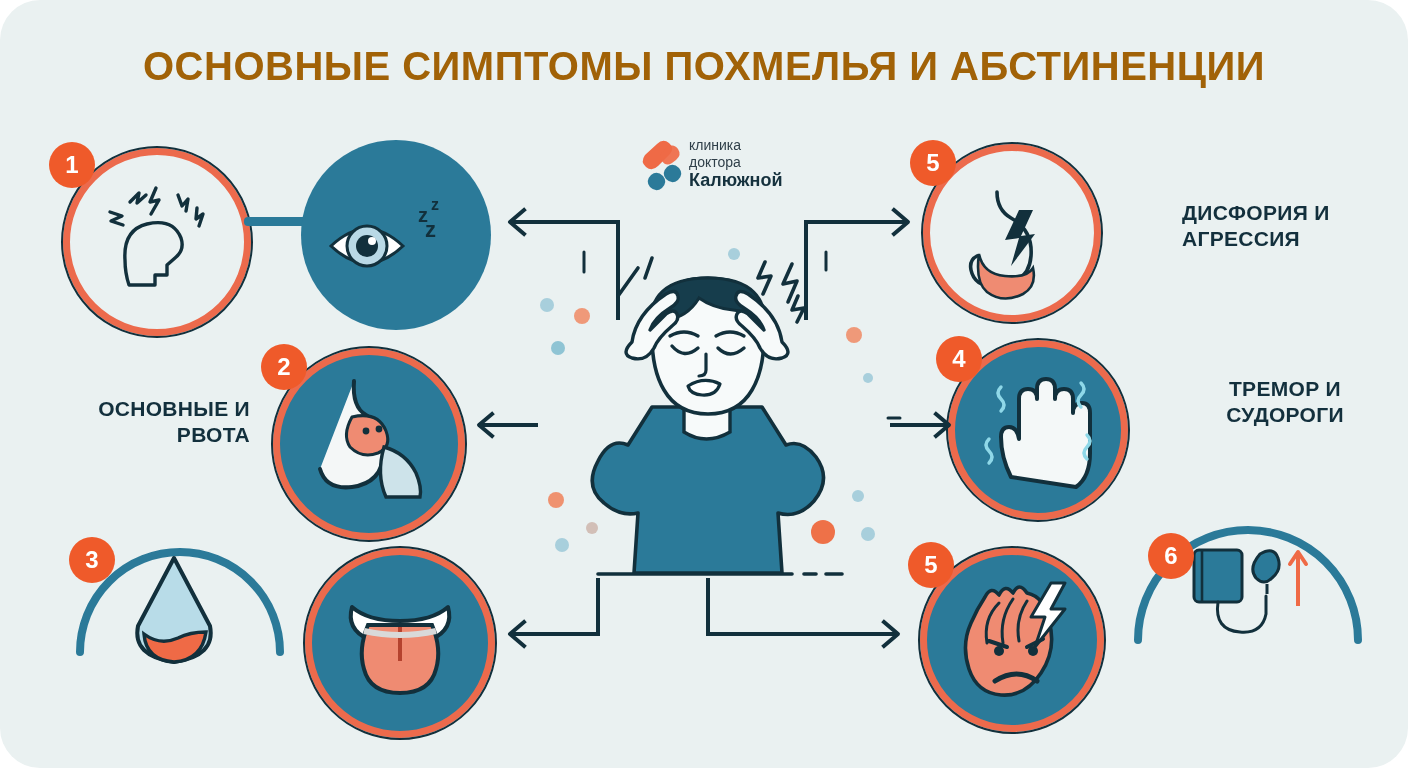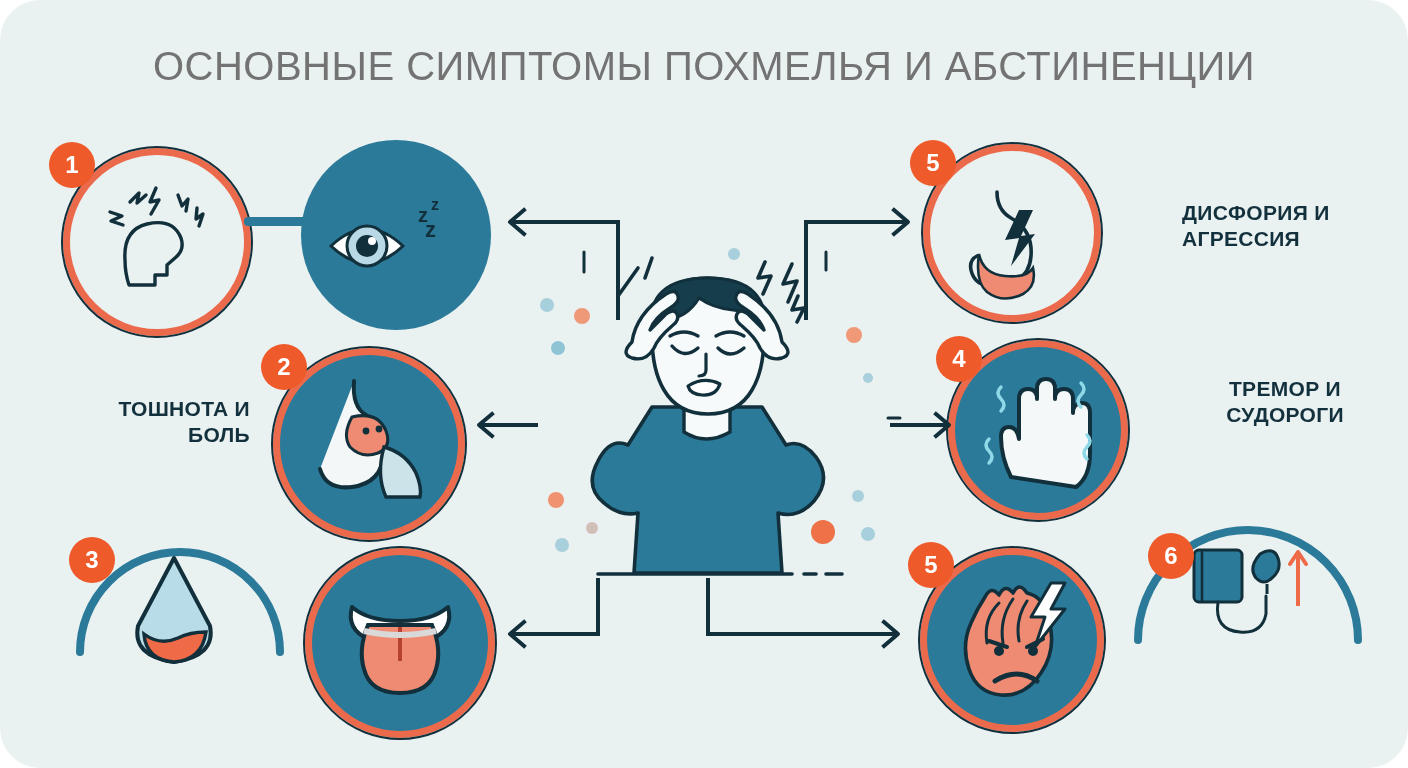--- a/index.html
+++ b/index.html
@@ -10,22 +10,22 @@
   #stage{
     position:relative;width:1408px;height:768px;
     background:#eaf1f1;
     border-radius:40px;
     overflow:hidden;
   }
   
   #title{
     position:absolute;left:0;top:44px;width:1408px;
     text-align:center;
-    font-size:40px;font-weight:normal;letter-spacing:.5px;
-    color:#737373;
+    font-size:40px;font-weight:bold;letter-spacing:.5px;
+    color:#a16207;
     white-space:nowrap;
   }
   
   #logo{position:absolute;left:637px;top:137px;width:190px;height:60px;}
   #logo .mark{position:absolute;left:0;top:4px;width:52px;height:52px;}
   #logo .ltxt{position:absolute;left:52px;top:0px;line-height:1.18;}
   #logo .l1,#logo .l2{font-size:14px;color:#2f3f49;font-weight:normal;}
   #logo .l3{font-size:18px;color:#16323e;font-weight:bold;}
 
   
@@ -66,20 +66,35 @@
   }
   #centerfig{position:absolute;left:520px;top:250px;}
 </style>
 </head>
 <body>
 
 <div id="stage">
 
   <div id="title">ОСНОВНЫЕ СИМПТОМЫ ПОХМЕЛЬЯ И АБСТИНЕНЦИИ</div>
 
+  <div id="logo">
+    <div class="mark">
+      <svg width="52" height="52" viewBox="0 0 52 52">
+        <path d="M8 14 q-5 7 1 12 q6 5 12 -1 l12 -12 q5 -6 -1 -11 q-6 -5 -12 1 z" fill="#ef6a46"></path>
+        <path d="M30 6 q7 -4 11 2 q4 6 -2 11 l-4 3 q-6 4 -10 -2 q-4 -6 2 -10 z" fill="#ef6a46" opacity="0.92"></path>
+        <path d="M30 26 q6 -5 12 1 q5 6 -1 12 q-6 5 -12 -1 q-5 -6 1 -12 z" fill="#2b7a99"></path>
+        <path d="M14 34 q6 -5 12 1 q5 6 -1 12 q-6 5 -12 -1 q-5 -6 1 -12 z" fill="#2b7a99"></path>
+      </svg>
+    </div>
+    <div class="ltxt">
+      <div class="l1">клиника</div>
+      <div class="l2">доктора</div>
+      <div class="l3">Калюжной</div>
+    </div>
+  </div>
 
   <div class="node" style="left:63px;top:148px;width:188px;height:188px;">
     <div class="ring outline" style="left:0;top:0;width:188px;height:188px;">
       <div class="inner-stroke"></div>
     </div>
     <svg width="188" height="188" viewBox="0 0 188 188" style="position:absolute;left:0;top:0;">
       <g fill="none" stroke="#12303c" stroke-width="3.4" stroke-linejoin="round" stroke-linecap="round">
         <path d="M62 112 q-2 -30 22 -36 q26 -6 34 14 q4 12 -6 20 l-8 7 v10 h-12 v10 h-26 q-4 -12 -4 -25z"></path>
         <path d="M47 64 l12 4 l-11 5 l12 4"></path>
         <path d="M67 54 l9 -9 l-2 10 l9 -8"></path>
@@ -121,21 +136,21 @@
     </div>
     <svg width="178" height="178" viewBox="0 0 178 178" style="position:absolute;left:7px;top:7px;">
       <path d="M74 26 q-2 26 12 34 q20 12 18 38 q-2 30 -32 34 q-26 3 -32 -18" fill="#f4f7f7" stroke="#12303c" stroke-width="4" stroke-linecap="round"></path>
       <path d="M72 62 q26 -6 34 14 q6 16 -8 22 q-16 6 -28 -6 q-8 -12 2 -30z" fill="#ef8b72" stroke="#12303c" stroke-width="3"></path>
       <path d="M104 92 q22 6 32 26 q6 14 4 24 h-34 q-10 -22 -2 -50z" fill="#cde3ea" stroke="#12303c" stroke-width="3.4"></path>
       <circle cx="86" cy="76" r="3.4" fill="#12303c"></circle>
       <circle cx="99" cy="74" r="3.4" fill="#12303c"></circle>
     </svg>
     <div class="badge" style="left:-12px;top:-4px;">2</div>
   </div>
-  <div class="label l" style="left:60px;top:396px;width:190px;">ТОШНОТА И БОЛЬ</div>
+  <div class="label l" style="left:60px;top:396px;width:190px;">ОСНОВНЫЕ И РВОТА</div>
 
   <svg class="arrow" style="left:470px;top:410px;" width="70" height="30">
     <g fill="none" stroke="#12303c" stroke-width="4" stroke-linecap="square">
       <path d="M10 15 H66"></path>
       <path d="M22 4 L9 15 L22 26" stroke-linejoin="round"></path>
     </g>
   </svg>
 
   <svg class="arcsvg" style="left:70px;top:540px;" width="220" height="120">
     <path d="M10 112 A100 100 0 0 1 210 112" fill="none" stroke="#2b7a99" stroke-width="8" stroke-linecap="round"></path>

